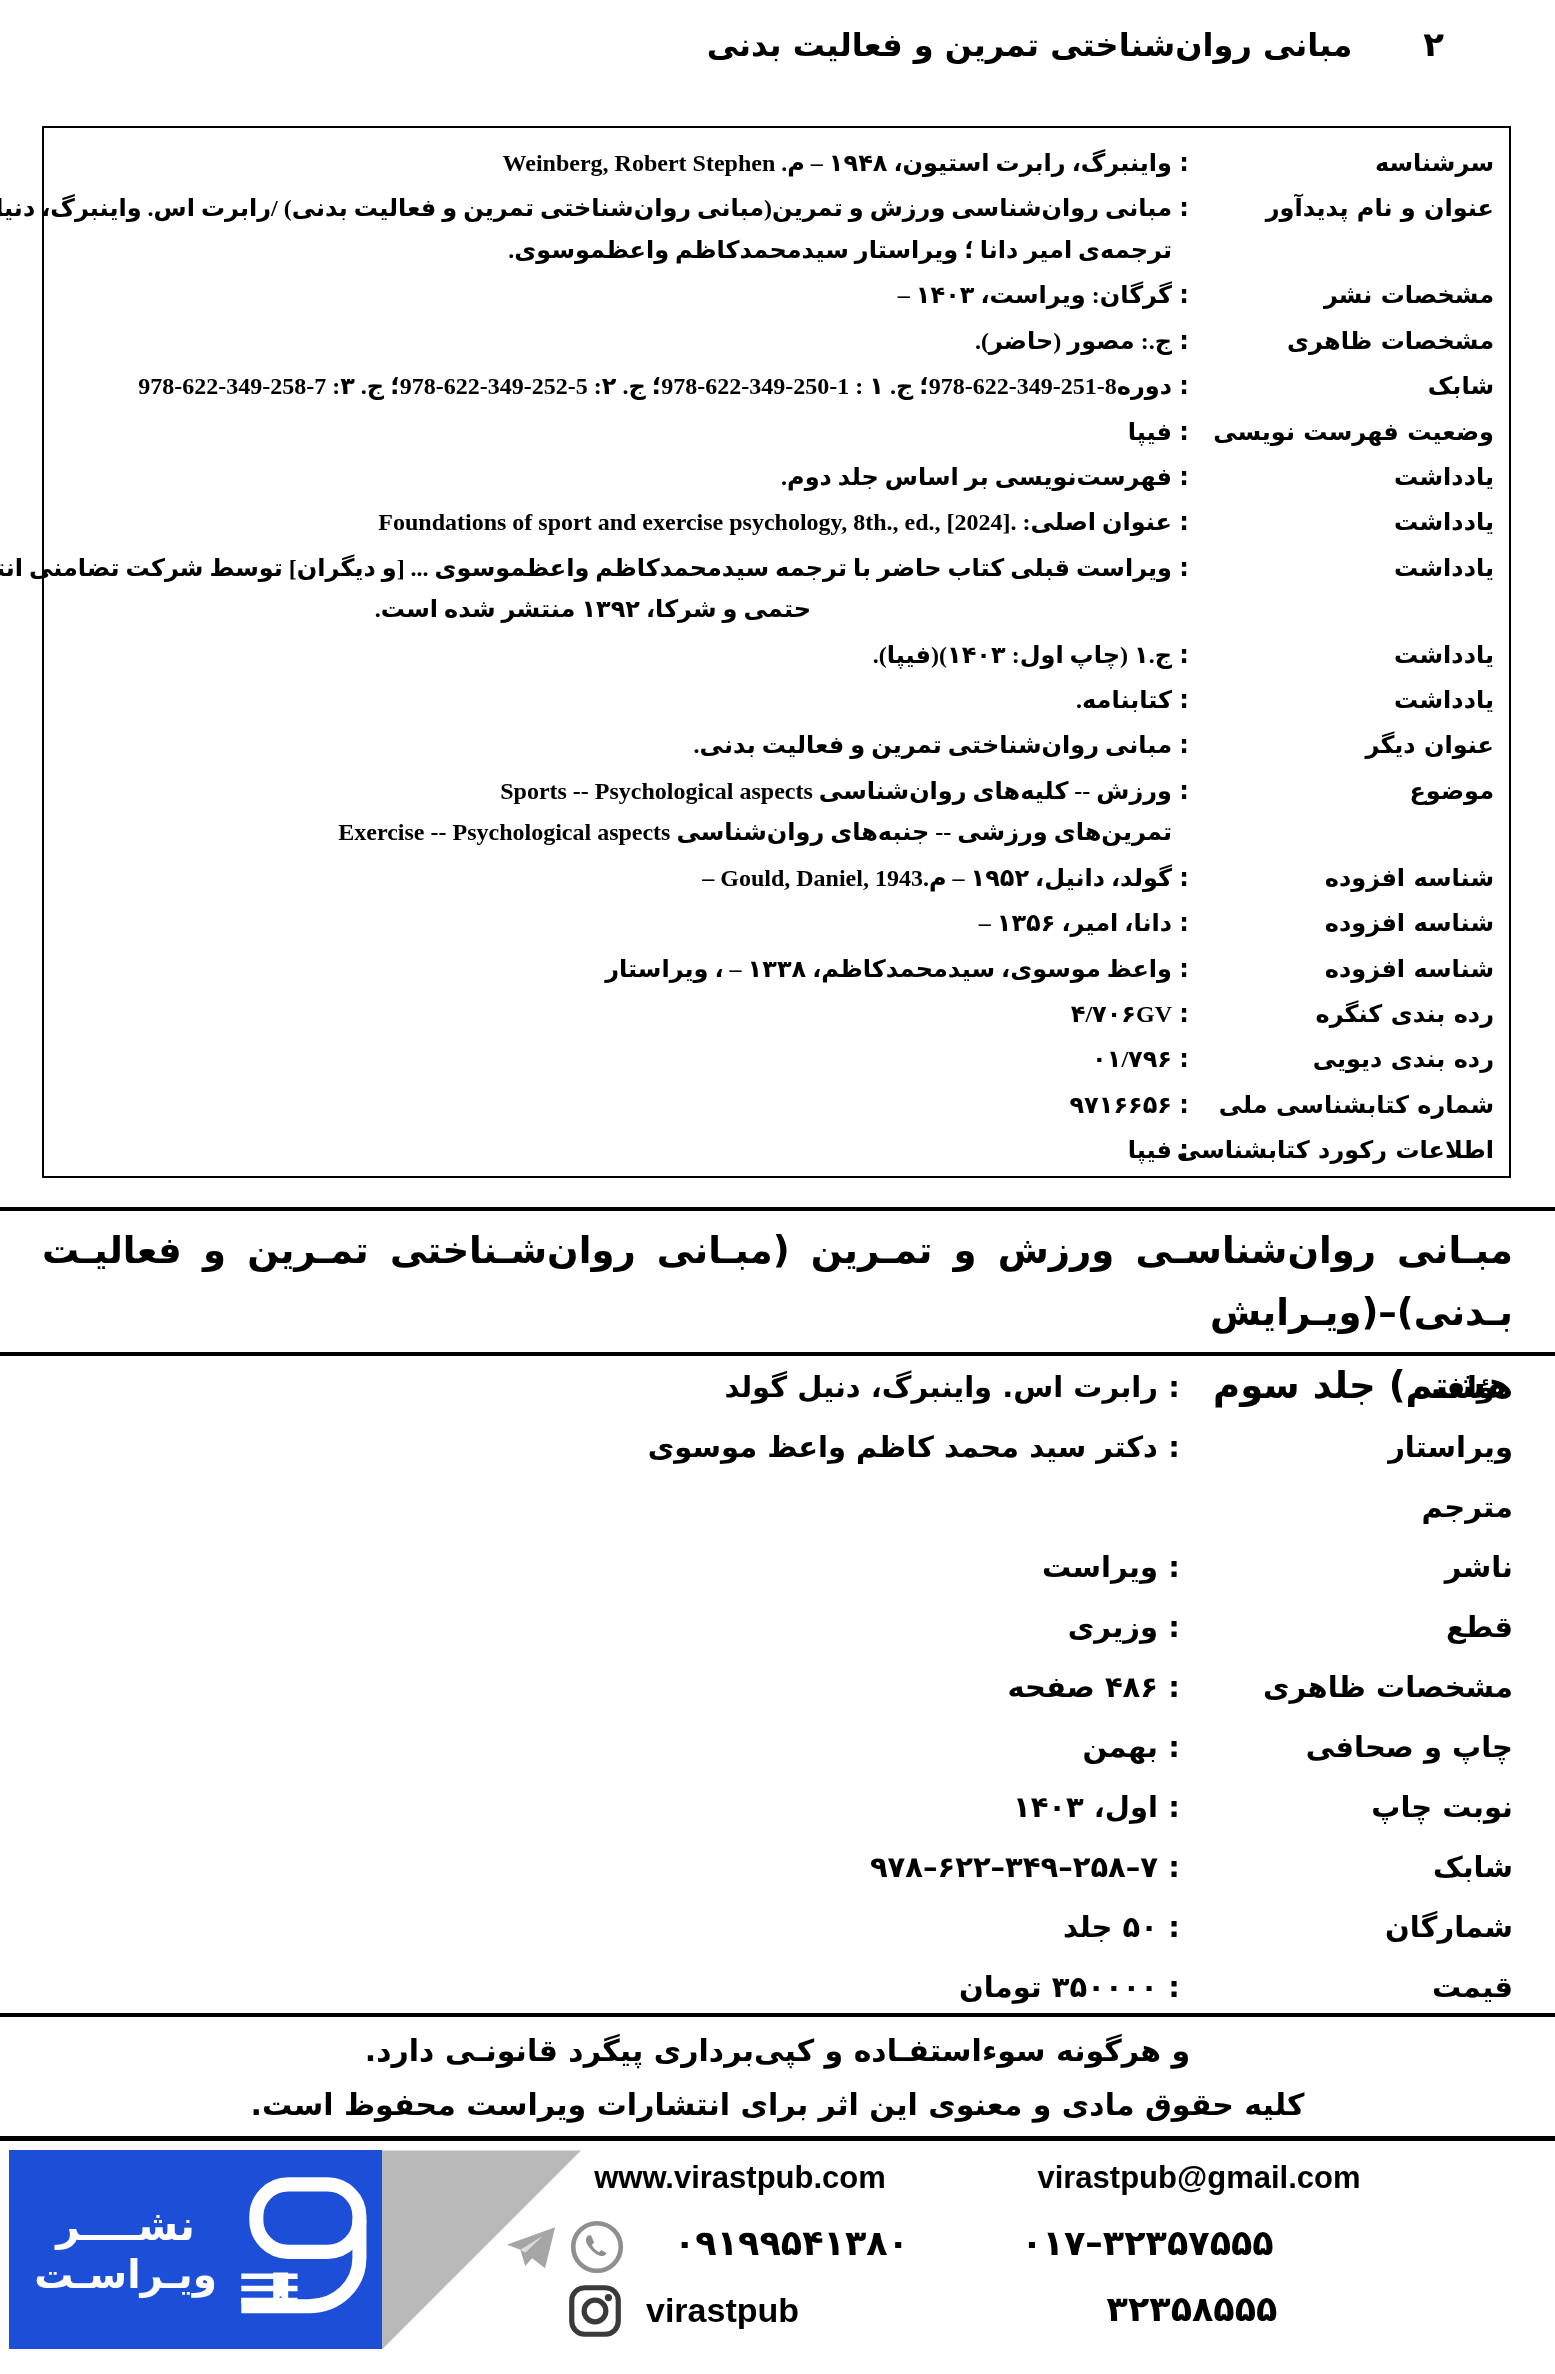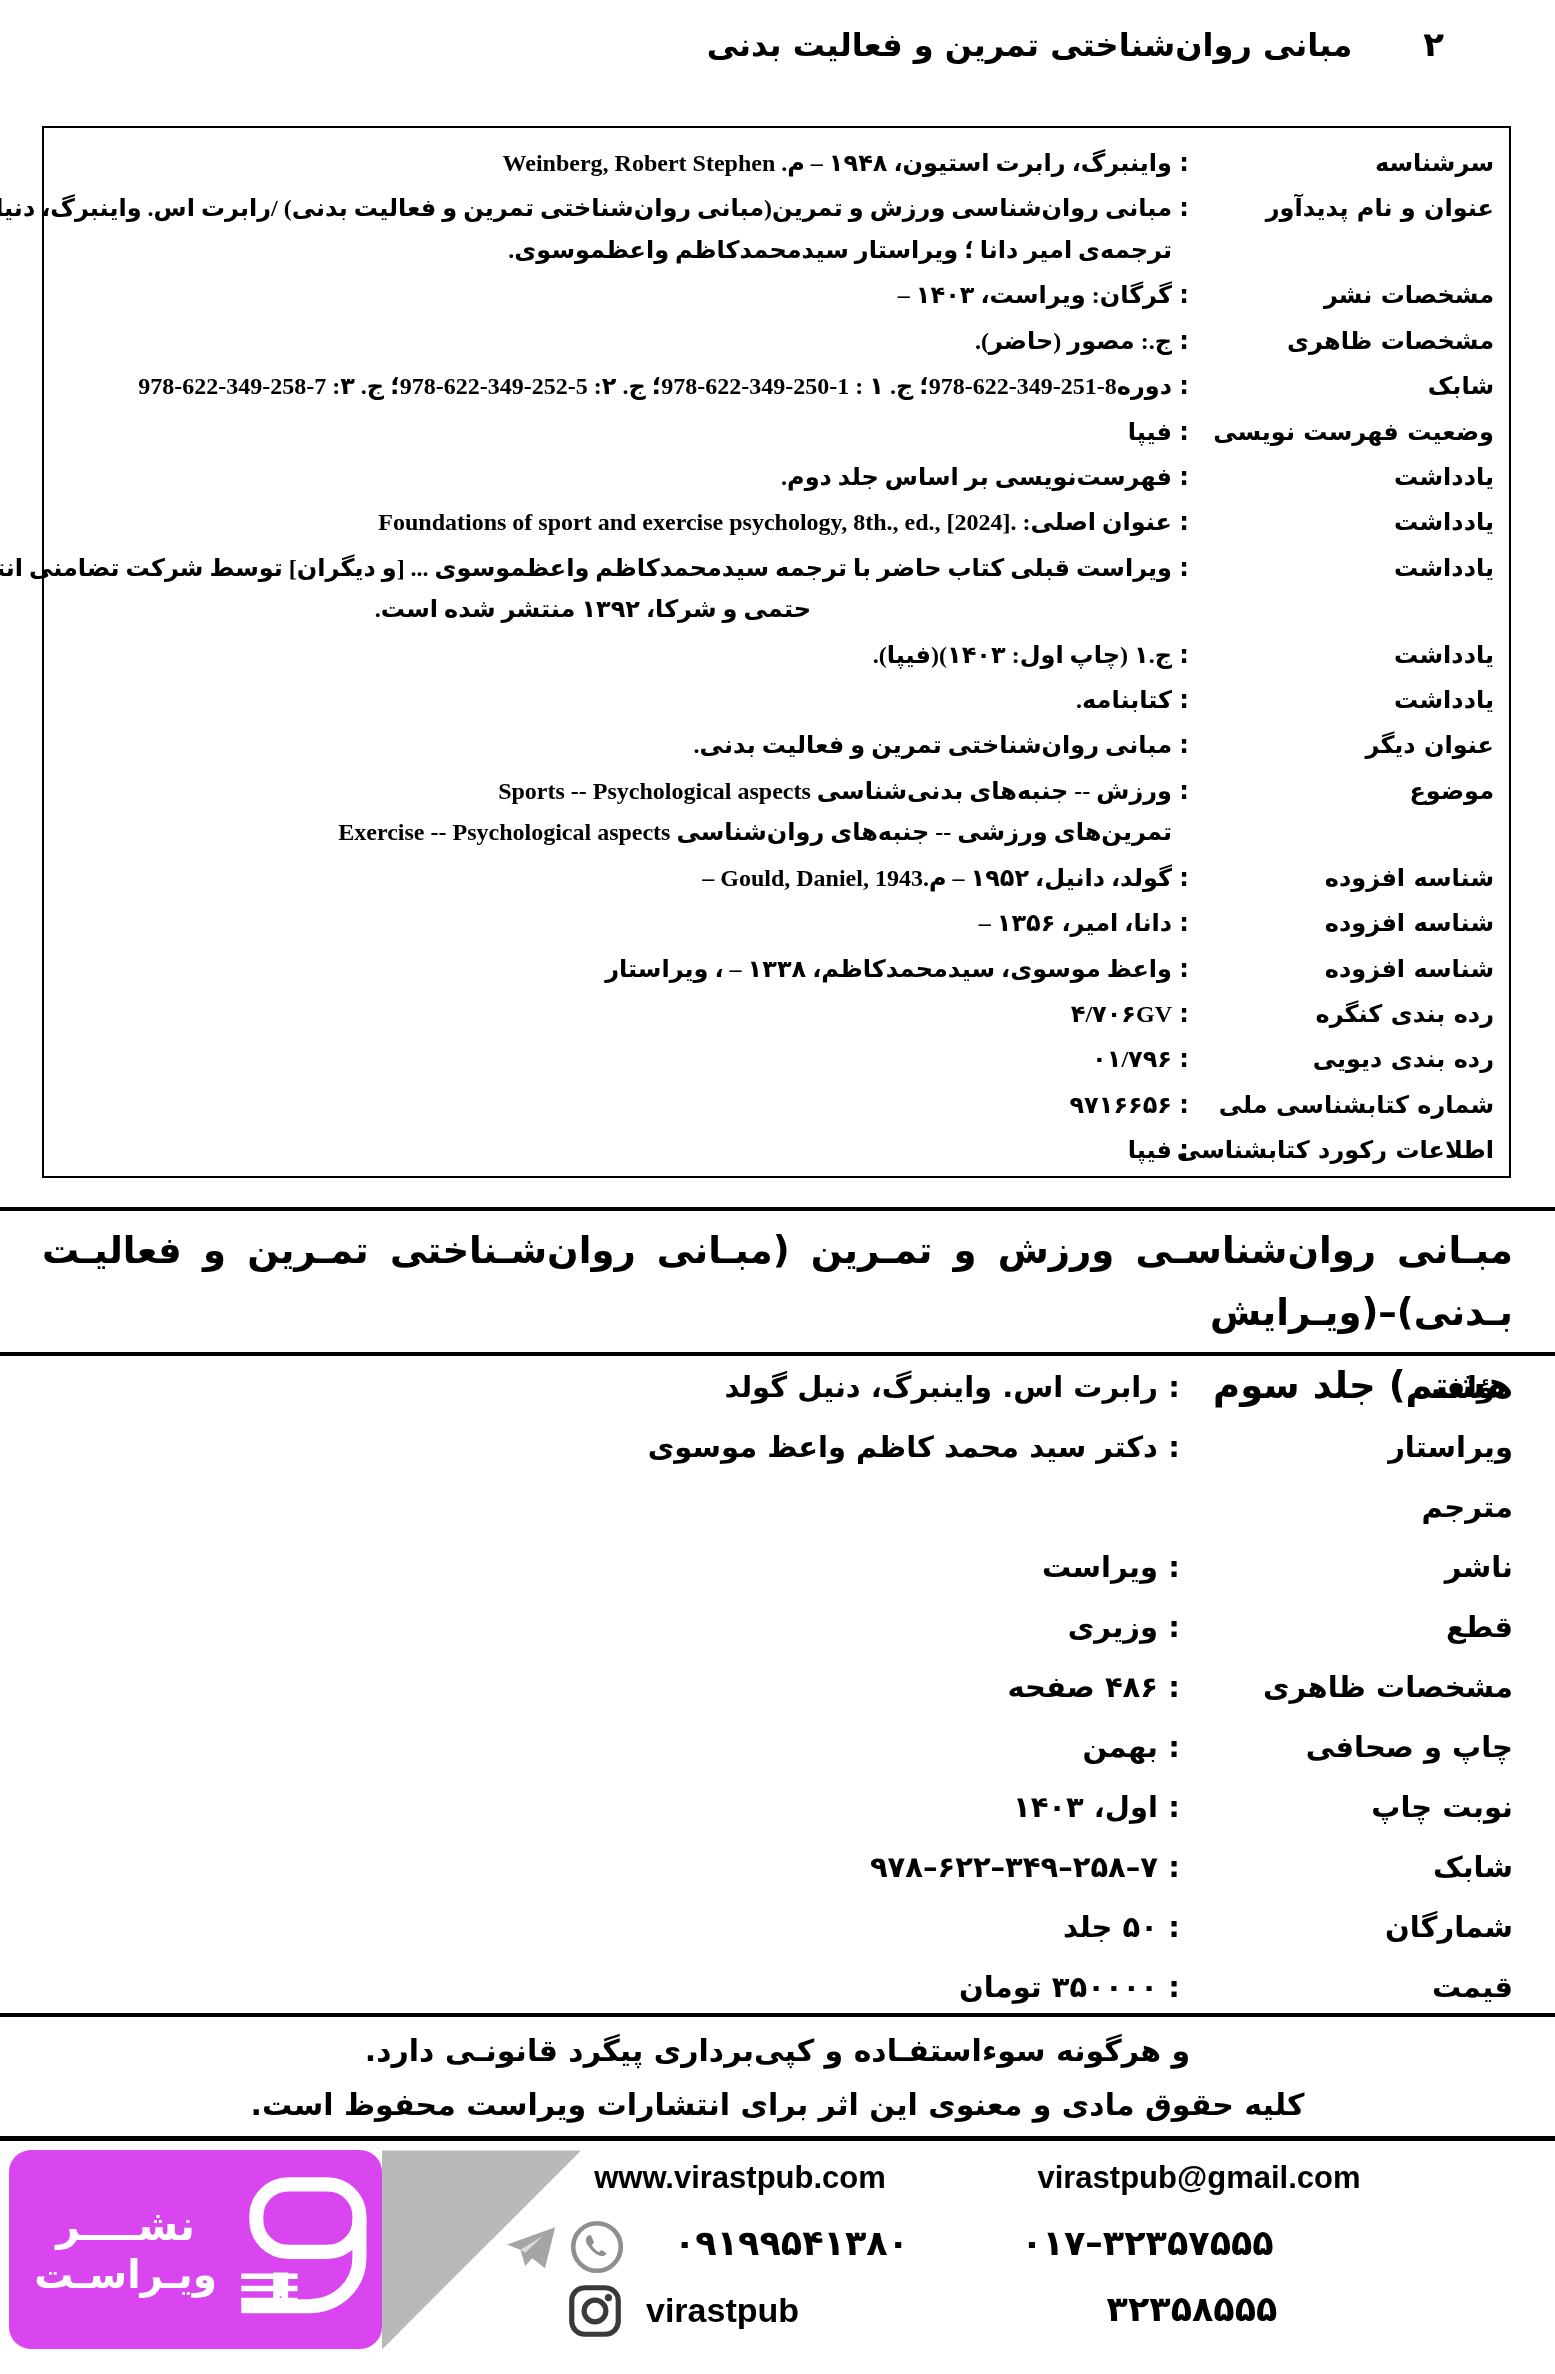--- a/index.html
+++ b/index.html
@@ -43,21 +43,21 @@
     align-items:center; height:60px; font-size:29px; font-weight:700;
   }
   .det-label { text-align:right; white-space:nowrap; }
   .det-colon { text-align:center; }
   .det-value { text-align:right; white-space:nowrap; }
   
   .copyright { position:absolute; top:2024px; left:42px; width:1471px; text-align:center; font-weight:700; font-size:30px; }
   .copyright div { line-height:54px; }
   
   .footer { position:absolute; top:2141px; left:0; width:1555px; height:233px; direction:ltr; }
-  .logo-block { position:absolute; left:9.4px; top:9.4px; width:373px; height:199px; background:#d946ef;border-radius:22px; }
+  .logo-block { position:absolute; left:9.4px; top:9.4px; width:373px; height:199px; background:#1d4ed8; }
   .logo-inner { display:flex; height:100%; align-items:center; padding:0 13px 0 19px; gap:5.6px; }
   .logo-text { flex:1; color:#fff; text-align:center; font-weight:700; direction:rtl; }
   .logo-text .lt1 { font-size:41px; line-height:49px; letter-spacing:1.9px; }
   .logo-text .lt2 { font-size:39px; line-height:47px; }
   .logo-mark { width:141px; height:150px; flex:0 0 auto; }
   .triangle { position:absolute; left:382px; top:9.4px; width:199px; height:199px; background:#b9b9b9;
     clip-path:polygon(0 0, 100% 0, 0 100%); }
   .fx-text { position:absolute; font-weight:700; text-align:center; }
   .website  { left:520px;  top:19px;  width:440px; font-size:31px; font-family:"Liberation Sans",sans-serif; }
   .email    { left:974px; top:19px;  width:450px; font-size:31px; font-family:"Liberation Sans",sans-serif; }
@@ -157,21 +157,21 @@
     <div class="cip-row">
       <div class="cip-label">عنوان دیگر</div>
       <div class="cip-colon">:</div>
       <div class="cip-value">مبانی روان‌شناختی تمرین و فعالیت بدنی.</div>
     </div>
 
     <div class="cip-row">
       <div class="cip-label">موضوع</div>
       <div class="cip-colon">:</div>
       <div class="cip-value">
-        <div>ورزش -- جنبه‌های بدنی‌شناسی ‪Sports -- Psychological aspects‬</div>
+        <div>ورزش -- کلیه‌های روان‌شناسی ‪Sports -- Psychological aspects‬</div>
         <div class="l2">تمرین‌های ورزشی -- جنبه‌های روان‌شناسی ‪Exercise -- Psychological aspects‬</div>
       </div>
     </div>
 
     <div class="cip-row">
       <div class="cip-label">شناسه افزوده</div>
       <div class="cip-colon">:</div>
       <div class="cip-value">گولد، دانیل، ۱۹۵۲ – م.‪Gould, Daniel, 1943‬ –</div>
     </div>
 

